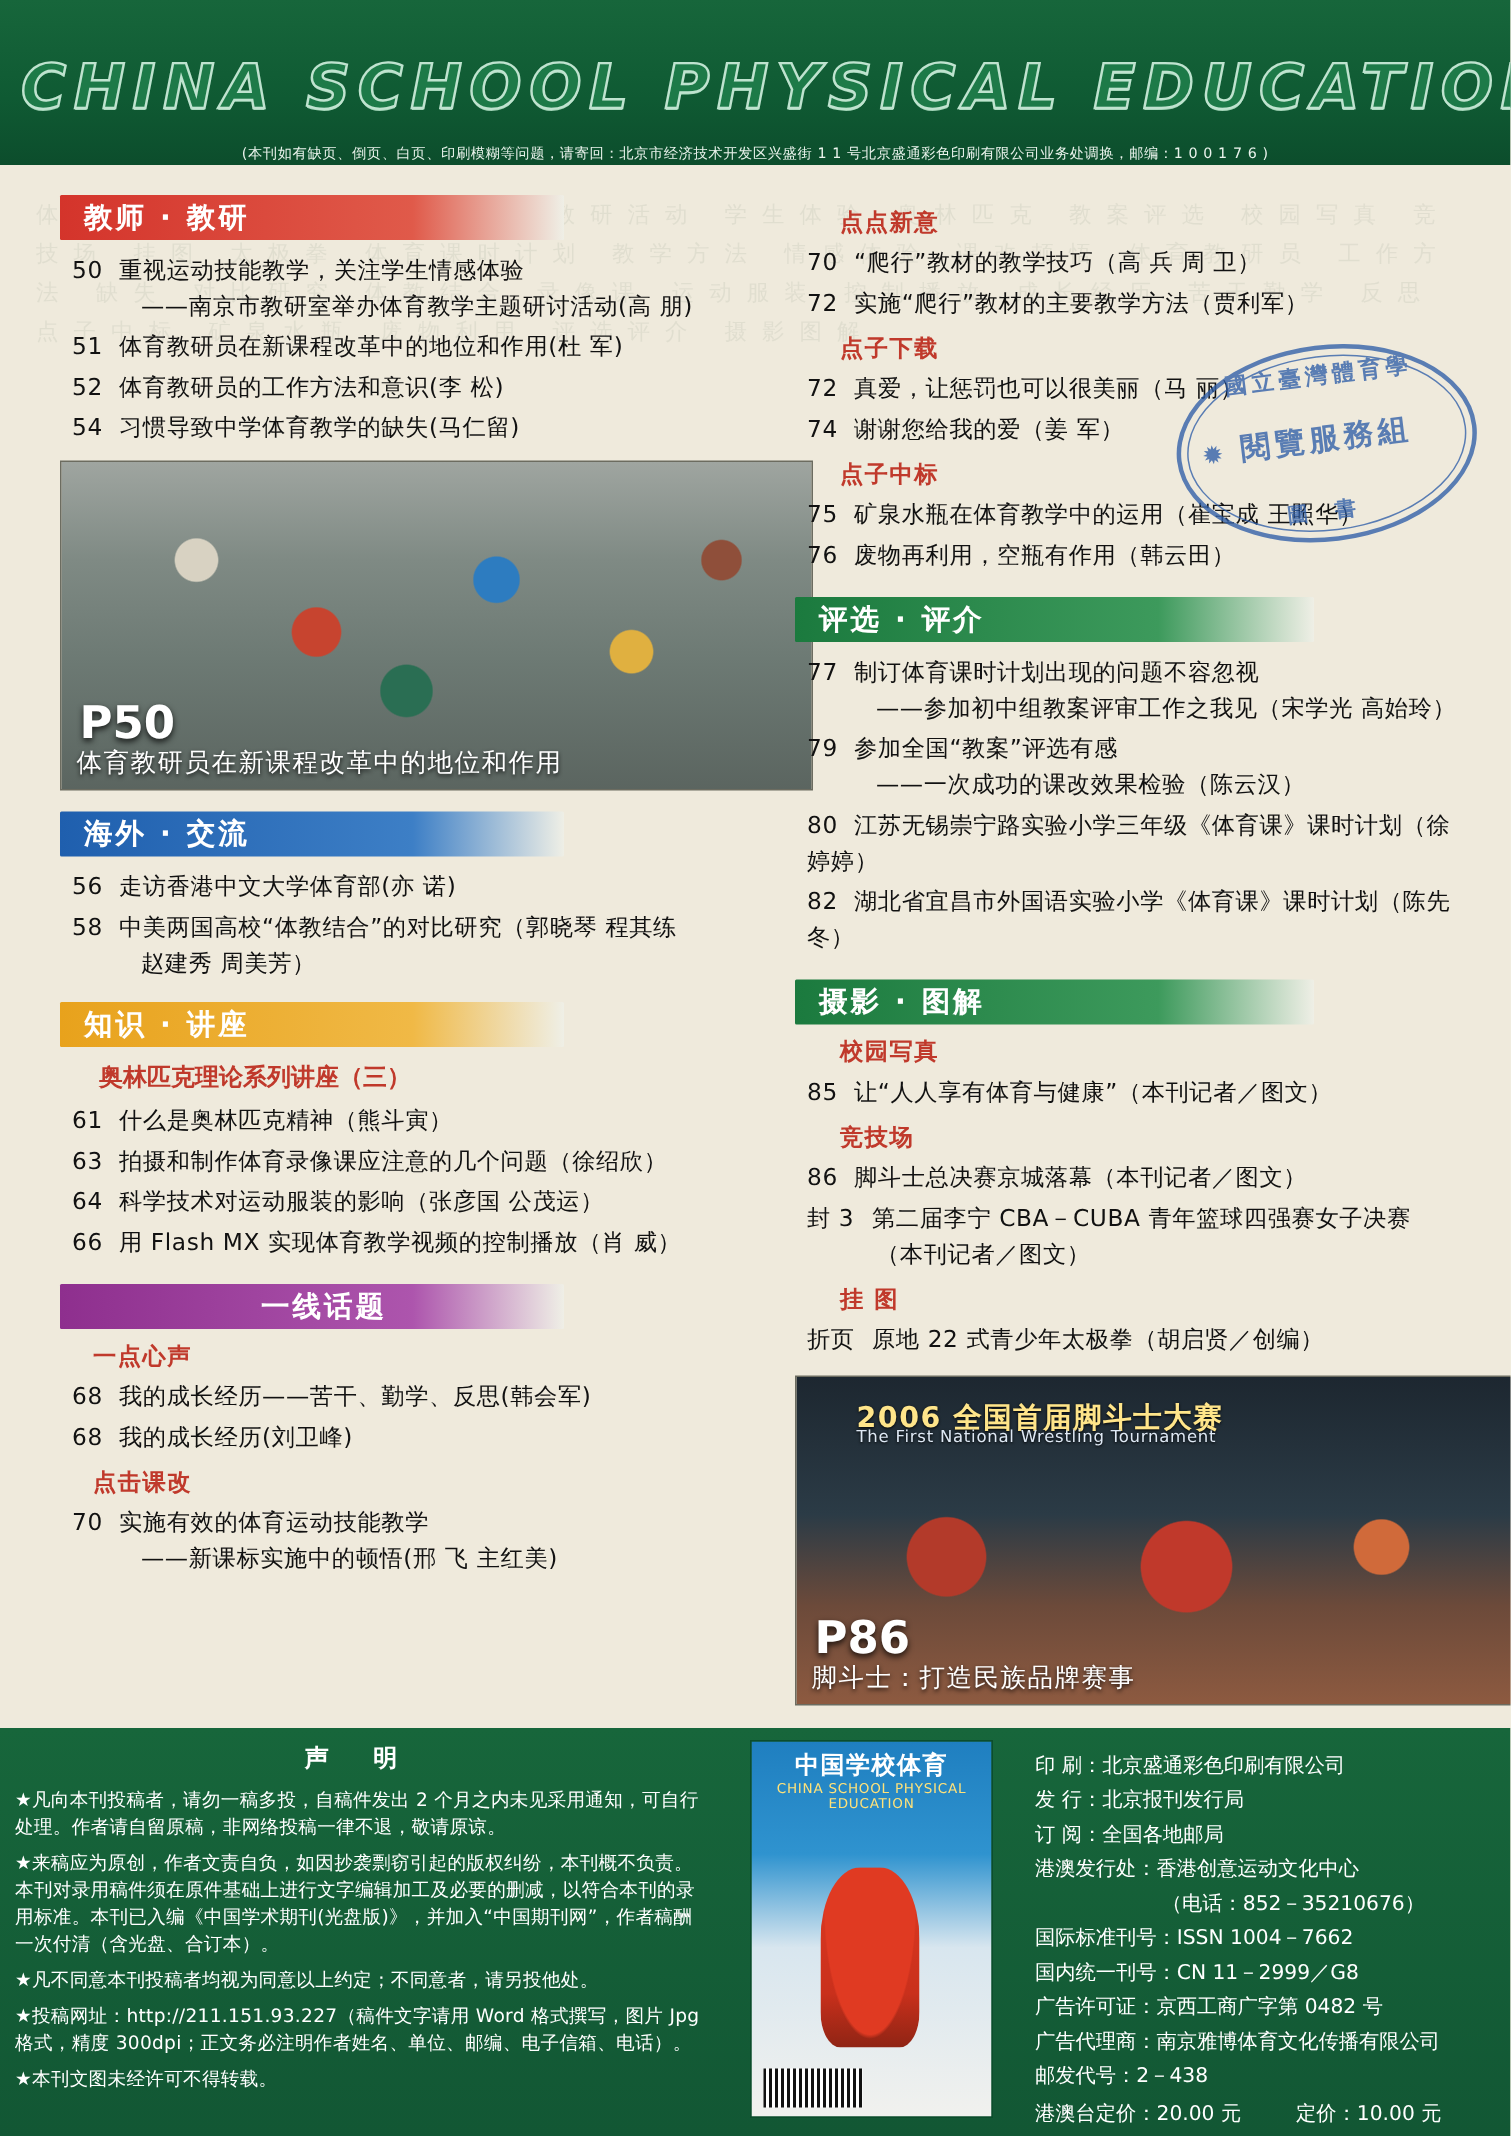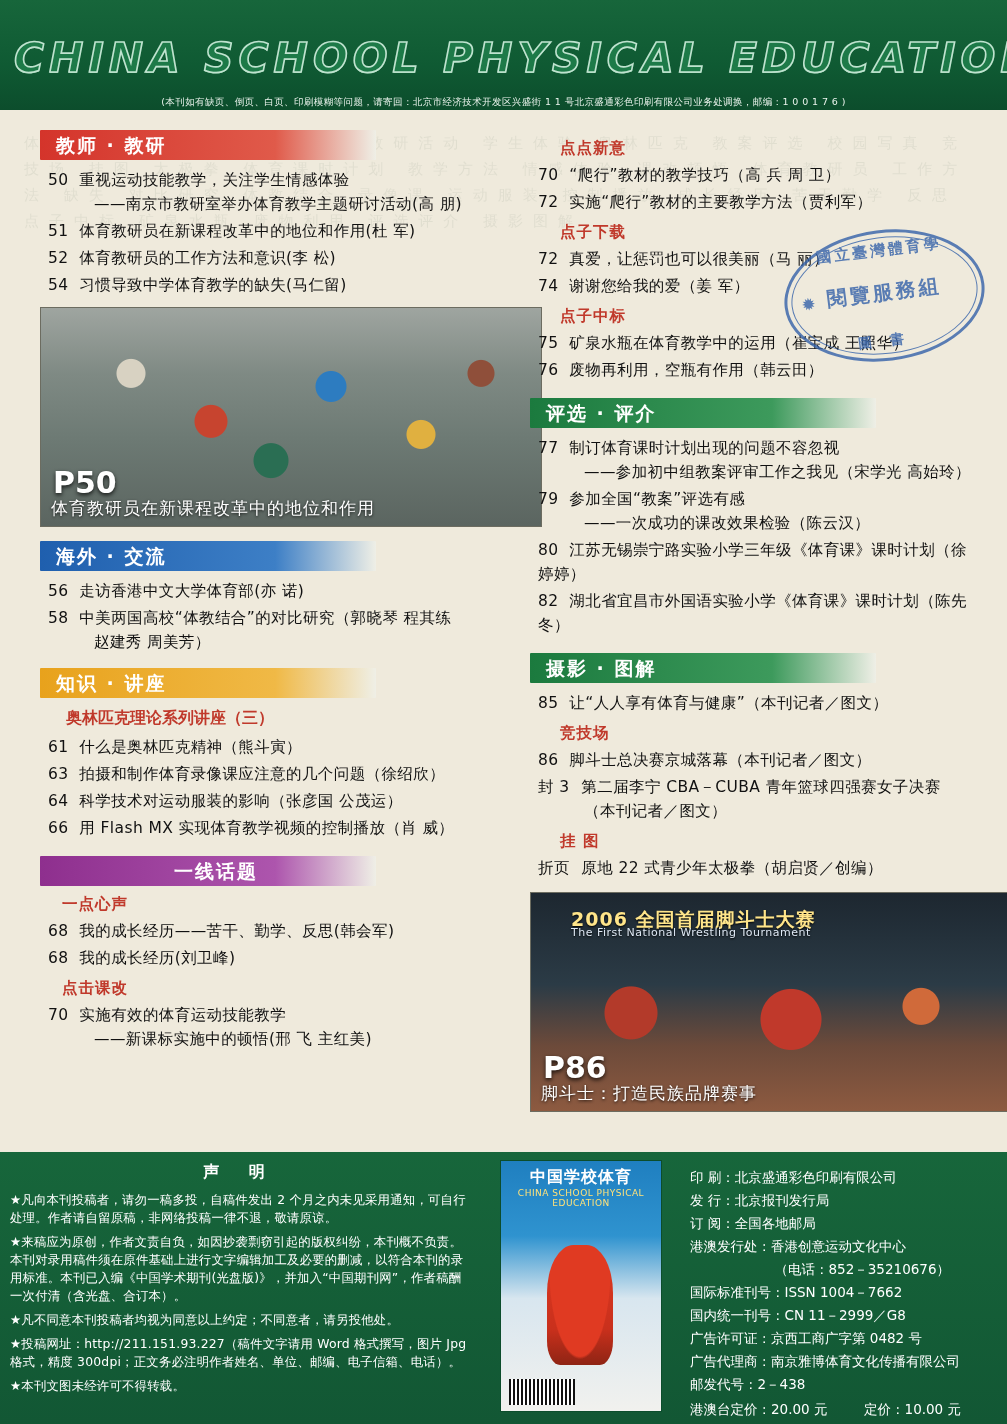--- a/index.html
+++ b/index.html
@@ -276,20 +276,21 @@
       <div class="entry">
         <span class="pg">80</span>
         <span>江苏无锡崇宁路实验小学三年级《体育课》课时计划（徐婷婷）</span>
       </div>
       <div class="entry">
         <span class="pg">82</span>
         <span>湖北省宜昌市外国语实验小学《体育课》课时计划（陈先冬）</span>
       </div>
 
       <div class="secbar bar-green2" style="margin-top:16px;">摄影 · 图解</div>
+      <div class="subhead" style="margin-left:30px;">校园写真</div>
       <div class="entry">
         <span class="pg">85</span>
         <span>让“人人享有体育与健康”（本刊记者／图文）</span>
       </div>
       <div class="subhead" style="margin-left:30px;">竞技场</div>
       <div class="entry">
         <span class="pg">86</span>
         <span>脚斗士总决赛京城落幕（本刊记者／图文）</span>
       </div>
       <div class="entry">

